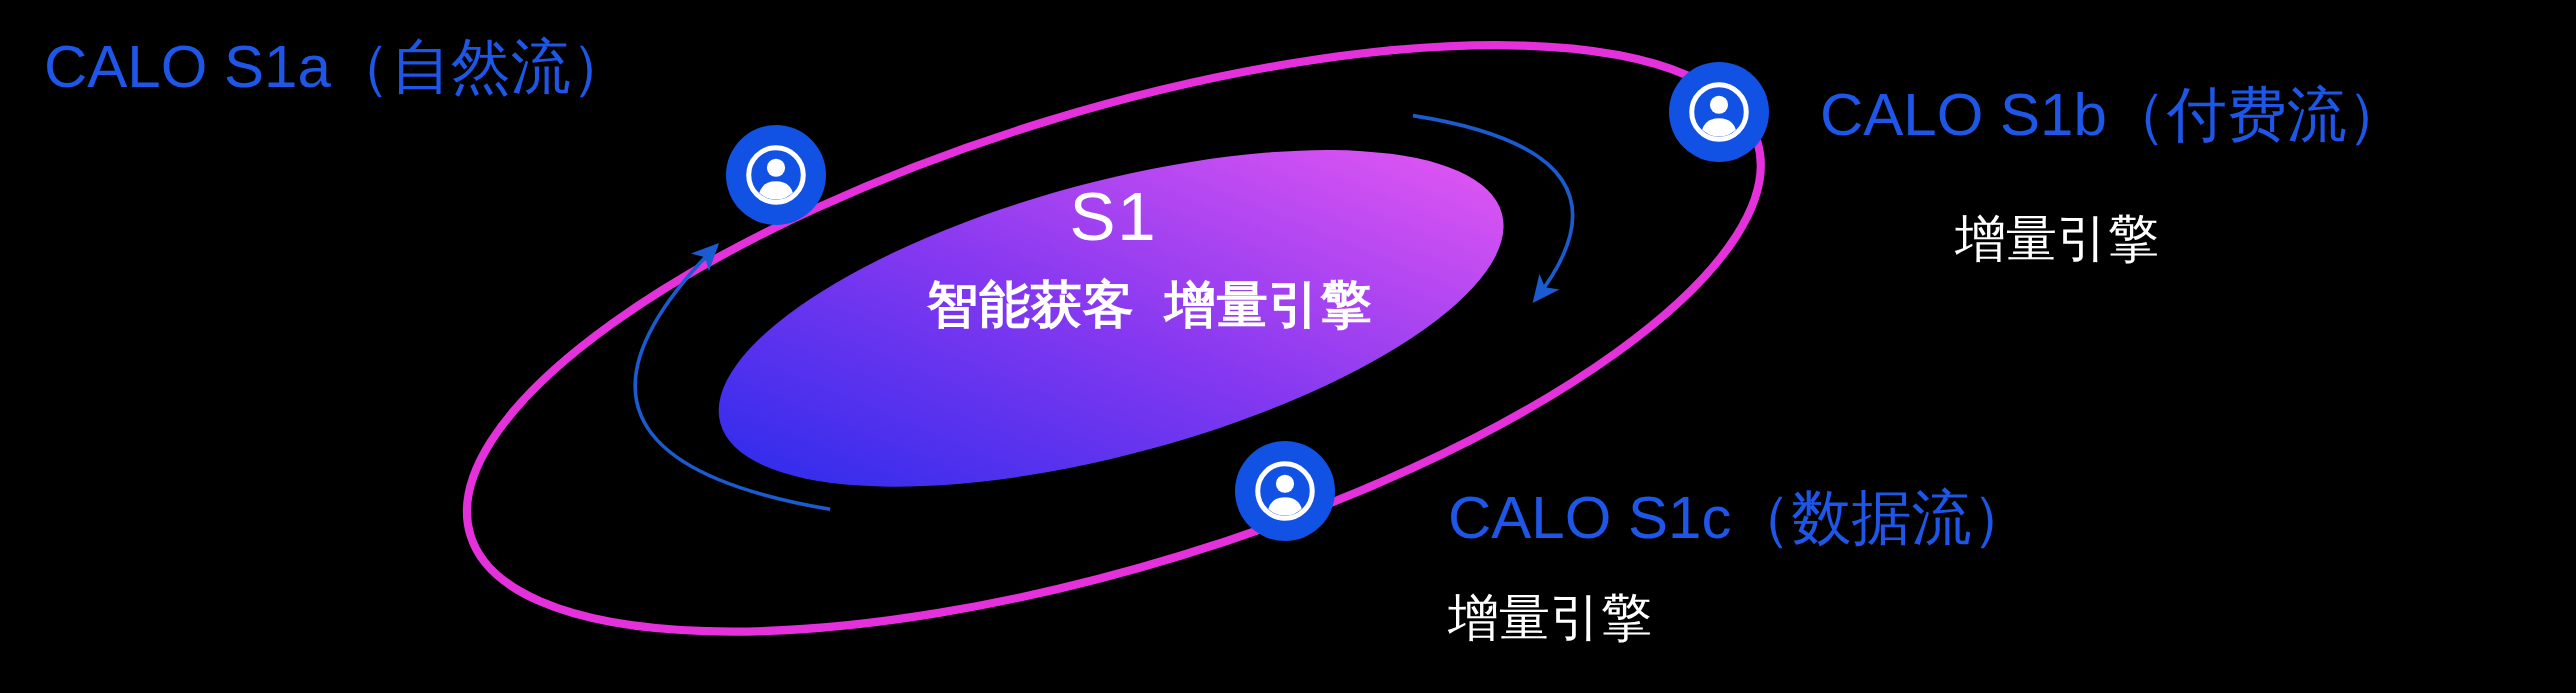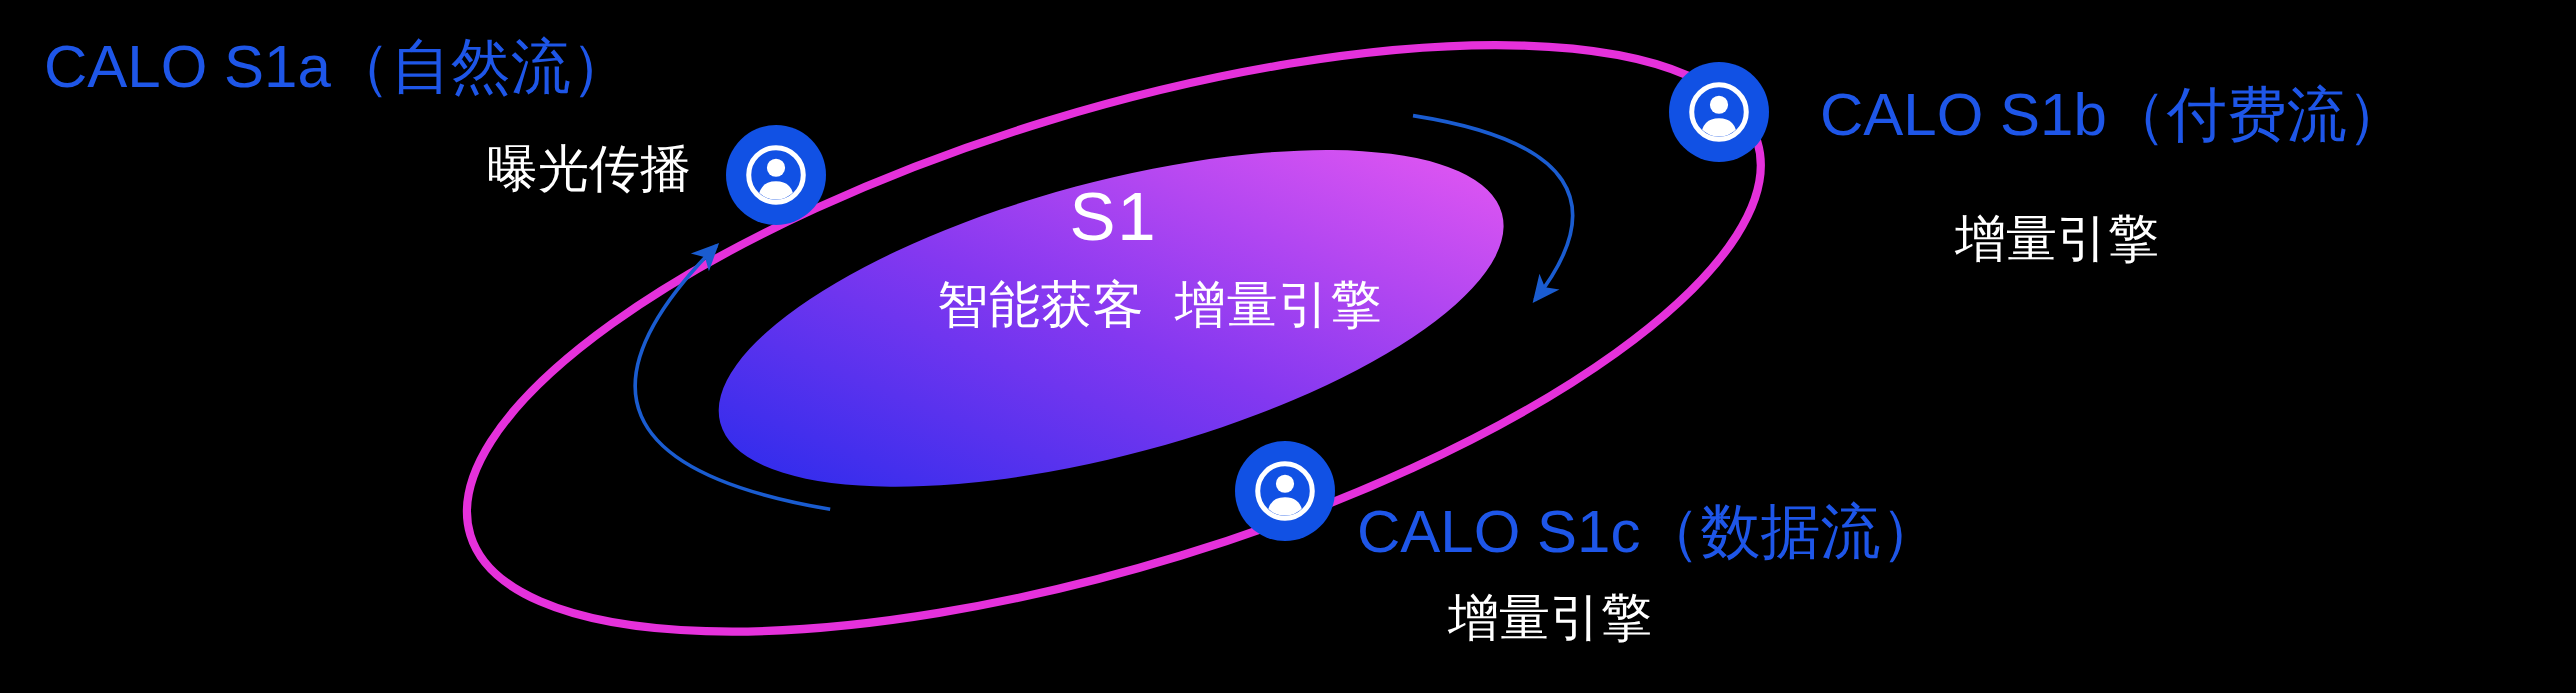--- a/index.html
+++ b/index.html
@@ -30,24 +30,23 @@
   }
   .core-title {
     font-size: 69px;
     font-weight: 500;
     letter-spacing: 1.8px;
     line-height: 1.0;
   }
   .core-subtitle {
     margin-top: 20px;
     font-size: 51px;
-    font-weight: 400;
+    font-weight: 700;
     white-space: pre;
     letter-spacing: 0.9px;
-    margin-left: 10px;
   }
   .node-label {
     position: absolute;
     color: #1E56E8;
     font-size: 60px;
     font-weight: 500;
     white-space: nowrap;
     letter-spacing: 0px;
   }
   .node-sublabel {
@@ -64,21 +63,21 @@
   }
   
   .pos-s1a-label    { left: 44px;   top: 27px;  }
   .pos-s1a-sub      { left: 487px;  top: 135px; }
   .pos-s1a-icon     { left: 726px;  top: 125px; }
 
   .pos-s1b-label    { left: 1820px; top: 75px; text-align: right;  }
   .pos-s1b-sub      { left: 1955px; top: 205px; }
   .pos-s1b-icon     { left: 1669px; top: 62px;  }
 
-  .pos-s1c-label    { left: 1357px; top: 478px; margin-top: 14px; }
+  .pos-s1c-label    { left: 1448px; top: 478px; }
   .pos-s1c-sub      { left: 1448px; top: 584px; }
   .pos-s1c-icon     { left: 1235px; top: 441px; }
 </style>
 </head>
 <body>
 
 <div class="stage">
 
   <svg class="bg" width="2576" height="694" viewBox="0 0 2833 763">
     <defs>
@@ -119,21 +118,20 @@
         </defs>
       <circle cx="55" cy="55" r="55" fill="#1151E4"></circle>
       <circle cx="55" cy="55" r="30" fill="none" stroke="#ffffff" stroke-width="5.5"></circle>
       <g clip-path="url(#clipA)">
         <circle cx="55" cy="47" r="10" fill="#ffffff"></circle>
         <path d="M 35 86 Q 35 62 55 62 Q 75 62 75 86 Z" fill="#ffffff"></path>
       </g>
     </svg>
   </div>
   <div class="node-label pos-s1a-label">CALO S1a（自然流）</div>
-  <div class="node-sublabel pos-s1a-sub">曝光传播</div>
 
   <div class="node-icon pos-s1b-icon">
     <svg viewBox="0 0 110 110" width="100" height="100">
       <defs>
           <clipPath id="clipB">
             <circle cx="55" cy="55" r="27"></circle>
           </clipPath>
         </defs>
       <circle cx="55" cy="55" r="55" fill="#1151E4"></circle>
       <circle cx="55" cy="55" r="30" fill="none" stroke="#ffffff" stroke-width="5.5"></circle>

